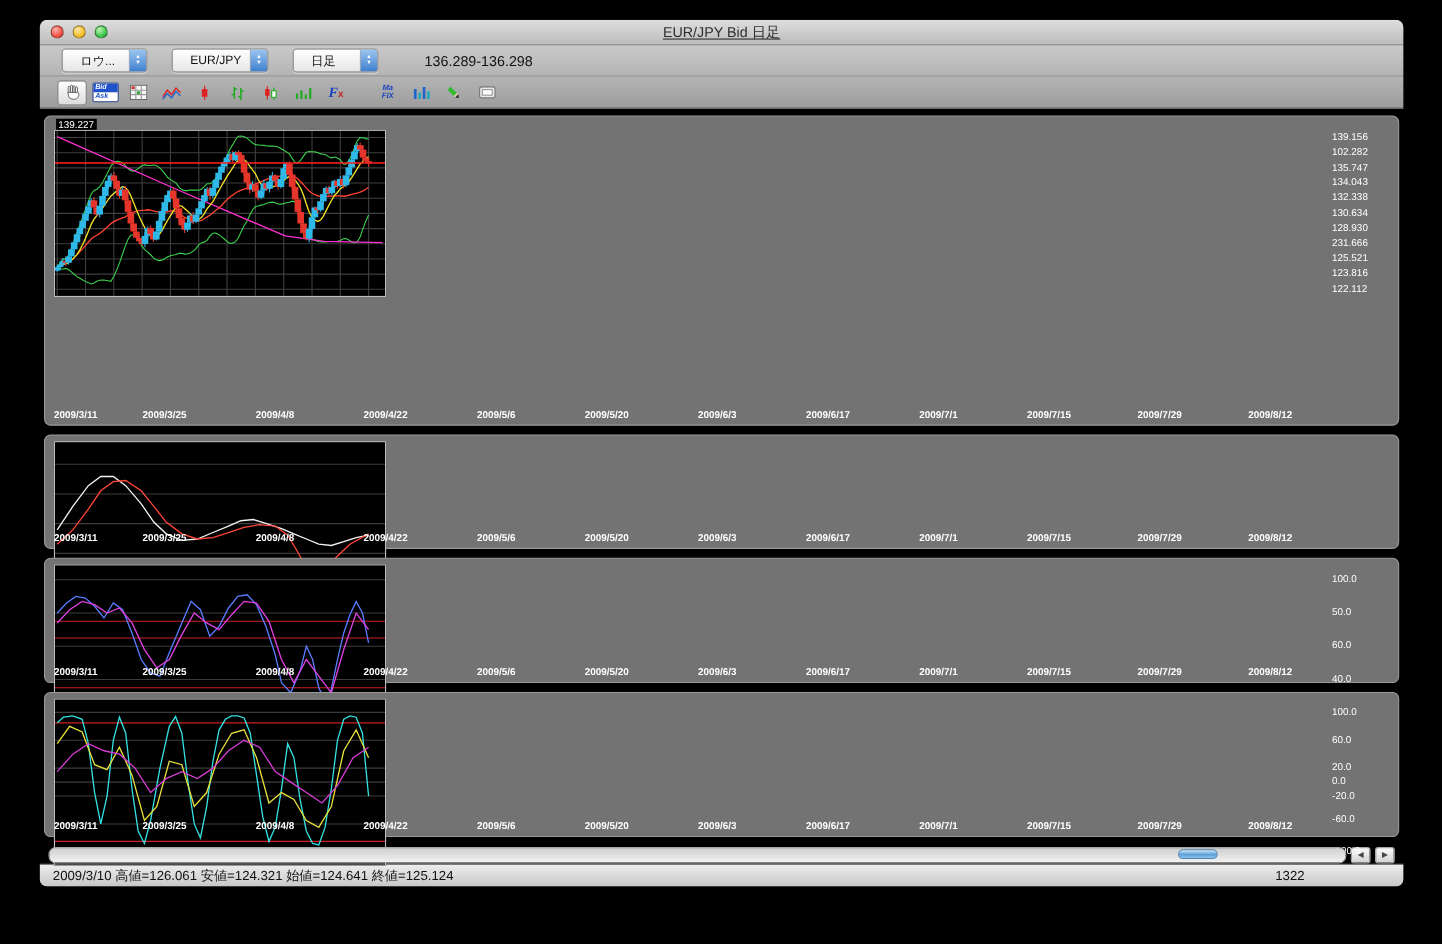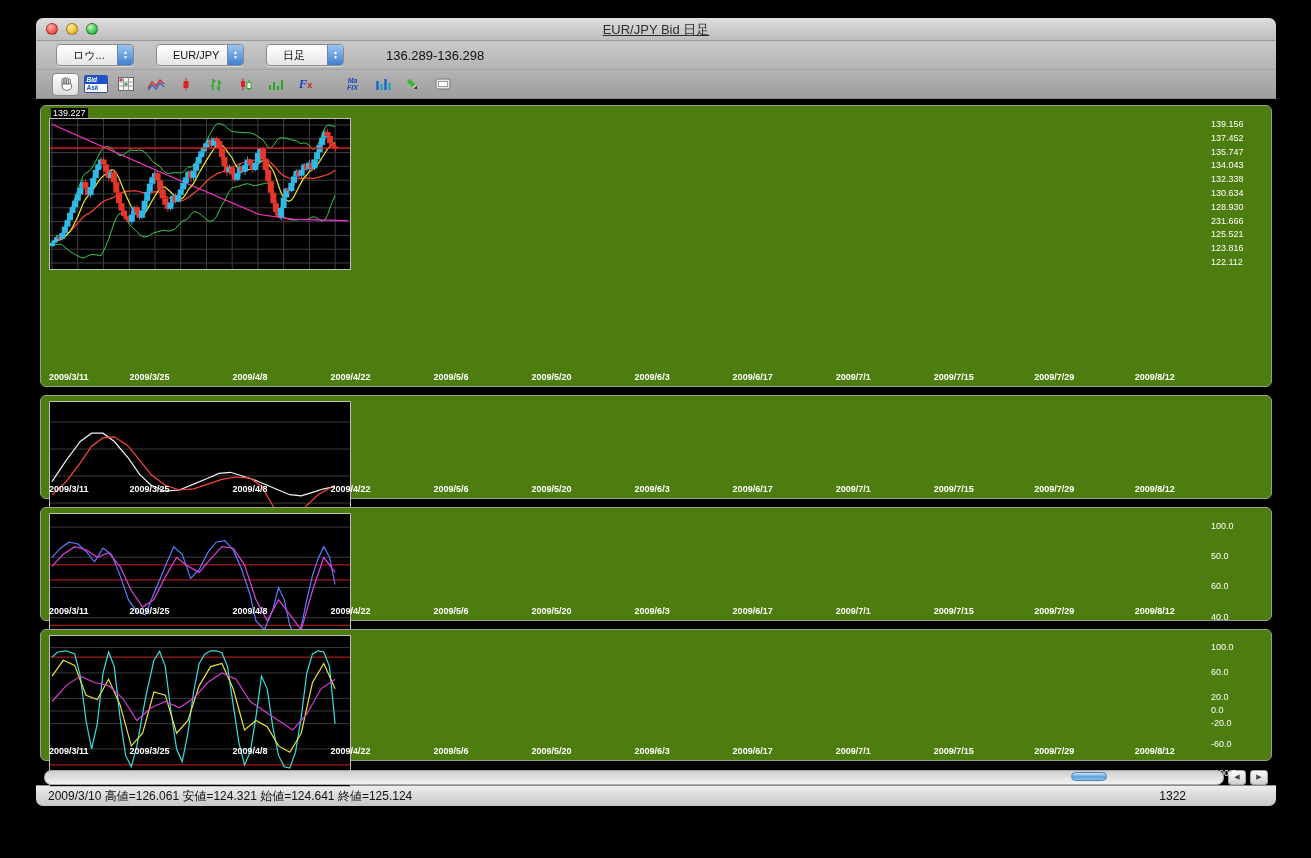--- a/index.html
+++ b/index.html
@@ -36,21 +36,21 @@
     display:flex;flex-direction:column;align-items:center;}
   .gap{width:14px;}
   .ba{display:flex;flex-direction:column;width:22px;border:1px solid #33509c;border-radius:2px;
     overflow:hidden;font-size:6.5px;line-height:8px;font-weight:bold;font-style:italic;text-align:left;}
   .ba-top{background:#1d52cc;color:#fff;padding-left:2px;}
   .ba-bot{background:#fff;color:#1d52cc;padding-left:2px;}
   .fx-f{color:#1d44c0;font-weight:bold;font-style:italic;font-size:13px;font-family:"Liberation Serif","DejaVu Serif",serif;}
   .fx-x{color:#c22525;font-weight:bold;font-size:9px;}
   
   .charts{flex:1;background:#000;padding:6px 4px 0 4px;position:relative;}
-  .panel{position:relative;border:1px solid #9a9a9a;border-radius:6px;background:#4d7c0f;margin-bottom:8px;}
+  .panel{position:relative;border:1px solid #9a9a9a;border-radius:6px;background:#737373;margin-bottom:8px;}
   .panel.main{height:280px;}
   .panel.p2{height:102px;}
   .panel.p3{height:112px;}
   .panel.p4{height:130px;}
   .plot{position:absolute;left:8px;right:66px;bottom:16px;border:1px solid #bdbdbd;background:#000;}
   .panel.main .plot{top:12px;}
   .panel.p2 .plot,.panel.p3 .plot,.panel.p4 .plot{top:5px;}
   .ylabels{position:absolute;right:2px;width:62px;bottom:16px;color:#fff;font-size:9px;}
   .panel.main .ylabels{top:12px;}
   .panel.p2 .ylabels,.panel.p3 .ylabels,.panel.p4 .ylabels{top:5px;}
@@ -471,21 +471,21 @@
             <line x1="279.9826086956522" y1="13.578502698896795" x2="279.9826086956522" y2="27.2619103496832" stroke="#e6352b" stroke-width="1"></line>
             <rect x="276.9826086956522" y="16.97911288429941" width="6" height="7.287021825862514" fill="#e6352b"></rect>
             <line x1="282.55652173913046" y1="22.88969725416555" x2="282.55652173913046" y2="29.28608307908944" stroke="#e6352b" stroke-width="1"></line>
             <rect x="279.55652173913046" y="24.266134710161925" width="6" height="3.2386763670500294" fill="#e6352b"></rect>
             <line x1="285.1304347826087" y1="25.318704529453132" x2="285.1304347826087" y2="32.52475944613947" stroke="#e6352b" stroke-width="1"></line>
             <rect x="282.1304347826087" y="27.504811077211954" width="6" height="1.6193381835249028" fill="#e6352b"></rect>
             <line x1="0" y1="29.21321286083093" x2="300" y2="29.21321286083093" stroke="#ff2222" stroke-width="1.2"></line>
           </svg>
         <div class="ylabels">
             <span style="top: 1px;">139.156</span>
-            <span style="top: 14.7968px;">137.452</span>
+            <span style="top: 14.7968px;">102.282</span>
             <span style="top: 28.6016px;">135.747</span>
             <span style="top: 42.3984px;">134.043</span>
             <span style="top: 56.2032px;">132.338</span>
             <span style="top: 70px;">130.634</span>
             <span style="top: 83.7968px;">128.930</span>
             <span style="top: 97.6016px;">231.666</span>
             <span style="top: 111.398px;">125.521</span>
             <span style="top: 125.203px;">123.816</span>
             <span style="top: 139px;">122.112</span>
           </div>

